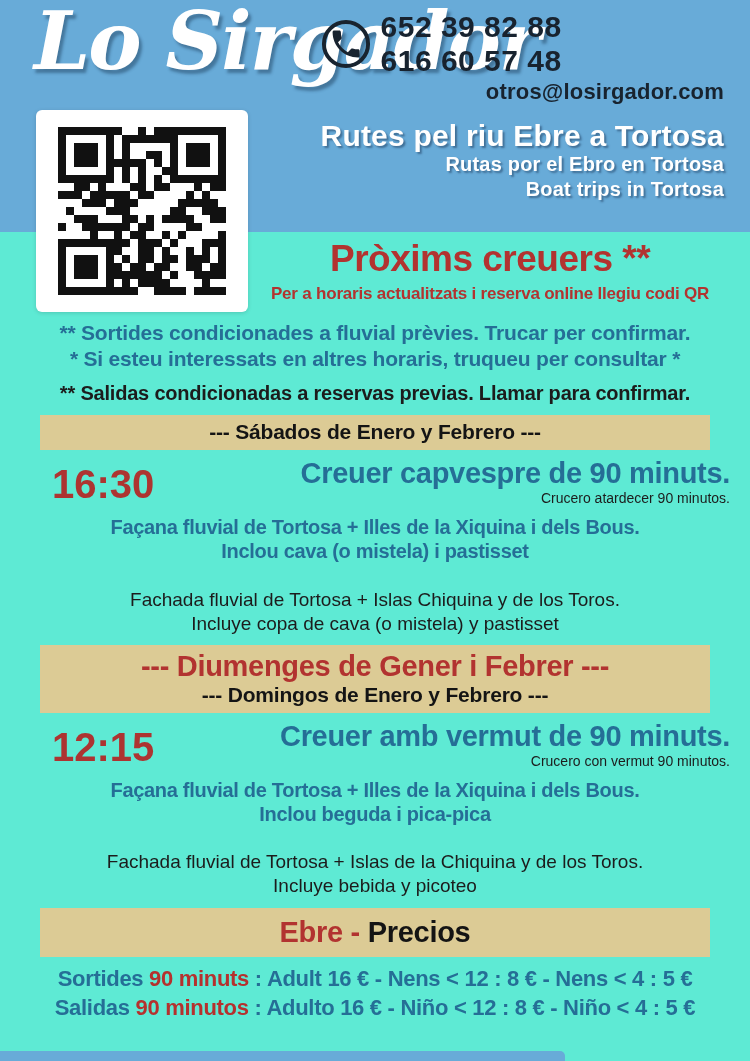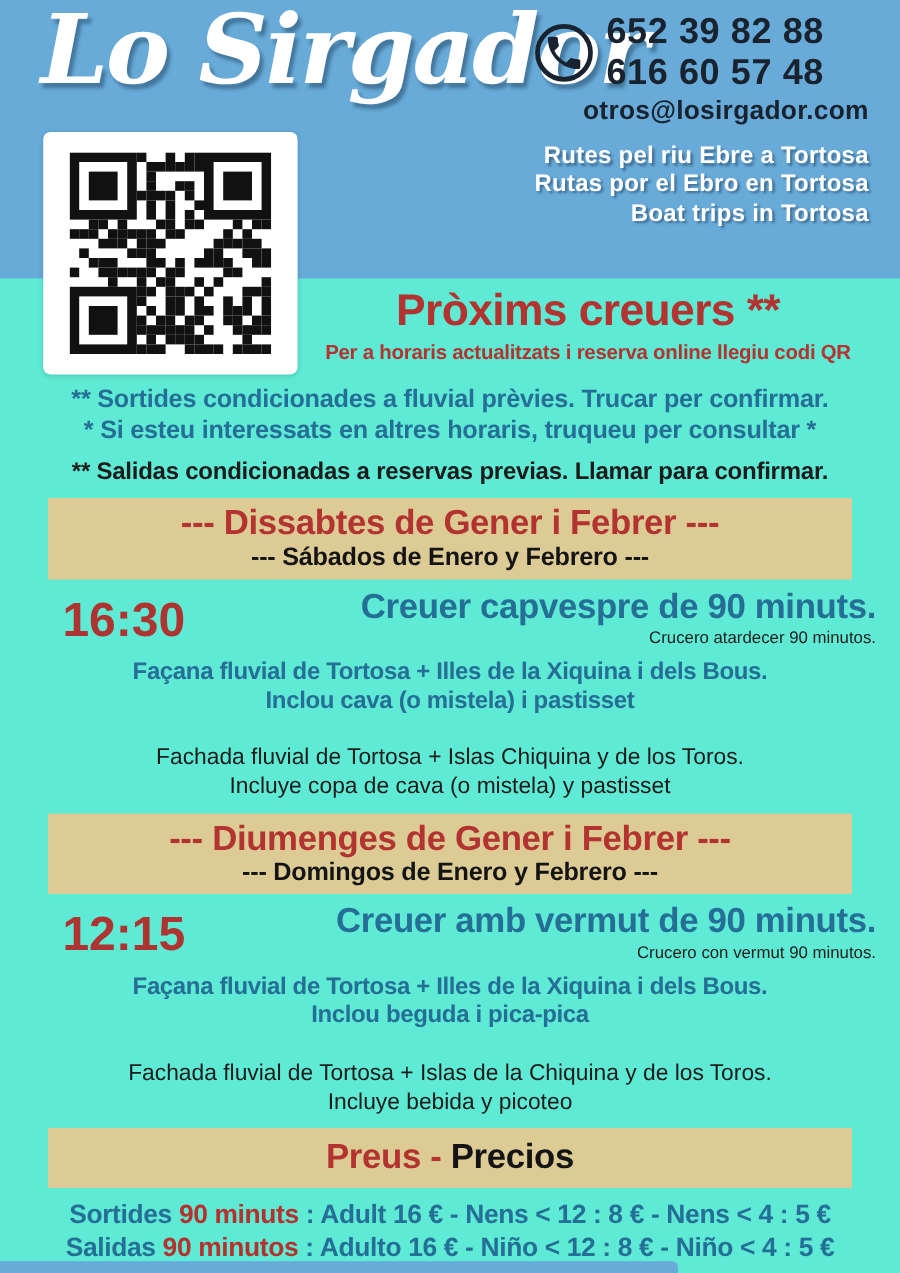--- a/index.html
+++ b/index.html
@@ -21,21 +21,21 @@
     letter-spacing:-2px;
     text-shadow:3px 4px 3px rgba(25,55,85,.45);
     white-space:nowrap;
   }
   .hdr-right{position:absolute;right:26px;top:10px;text-align:right;}
   .contact{display:flex;align-items:center;justify-content:flex-start;gap:10px;}
   .phone-ic{width:50px;height:50px;flex:0 0 auto;}
   .phones{text-align:left;font-weight:bold;font-size:30px;line-height:1.12;color:#18232f;letter-spacing:.5px;white-space:nowrap;}
   .email{margin-top:2px;font-weight:bold;font-size:22px;color:#18232f;letter-spacing:.2px;}
   .taglines{margin-top:14px;color:#ffffff;font-weight:bold;text-shadow:2px 2px 2px rgba(30,60,95,.55);}
-  .tg1{font-size:20px;line-height:1.1;letter-spacing:.2px;white-space:nowrap;}
+  .tg1{font-size:30px;line-height:1.1;letter-spacing:.2px;white-space:nowrap;}
   .tg2{font-size:20px;line-height:1.25;letter-spacing:.2px;white-space:nowrap;}
 
   
   .qrbox{
     position:absolute;left:36px;top:110px;width:212px;height:202px;
     background:#ffffff;border-radius:6px;
     box-shadow:0 1px 4px rgba(0,0,0,.15);
     display:flex;align-items:center;justify-content:center;
     z-index:3;
   }
@@ -288,21 +288,20 @@
   </div>
 
   <div class="notes">
     <div class="note-blue">** Sortides condicionades a fluvial prèvies.  Trucar per confirmar.</div>
     <div class="note-blue">* Si esteu interessats en altres horaris, truqueu per consultar *</div>
     <div class="gap"></div>
     <div class="note-black">** Salidas condicionadas a reservas previas. Llamar para confirmar.</div>
   </div>
 
   <div class="banner">
-    <div class="banner-title">--- Dissabtes de Gener i Febrer ---</div>
     <div class="banner-sub">--- Sábados de Enero y Febrero ---</div>
   </div>
 
   <div class="cruise">
     <div class="cruise-time">16:30</div>
     <div class="cruise-head">
       <div class="cruise-title">Creuer capvespre de 90 minuts.</div>
       <div class="cruise-sub">Crucero atardecer 90 minutos.</div>
     </div>
     <div class="cruise-desc-blue">
@@ -330,21 +329,21 @@
       <div>Façana fluvial de Tortosa + Illes de la Xiquina i dels Bous.</div>
       <div>Inclou beguda i pica-pica</div>
     </div>
     <div class="cruise-desc-black">
       <div>Fachada fluvial de Tortosa + Islas de la Chiquina y de los Toros.</div>
       <div>Incluye bebida y picoteo</div>
     </div>
   </div>
 
   <div class="banner single">
-    <div class="banner-title"><span class="red">Preus -</span><span class="black"> Precios</span></div>
+    <div class="banner-title"><span class="red">Ebre -</span><span class="black"> Precios</span></div>
   </div>
 
   <div class="prices">
     <div class="price-line"><span>Sortides </span><span class="hl">90 minuts</span><span> : Adult 16 € - Nens &lt; 12 : 8 € - Nens &lt; 4 : 5 €</span></div>
     <div class="price-line"><span>Salidas </span><span class="hl">90 minutos</span><span> : Adulto 16 € - Niño &lt; 12 : 8 € - Niño &lt; 4 : 5 €</span></div>
   </div>
 
   <div class="footbar"></div>
 </div>
 

